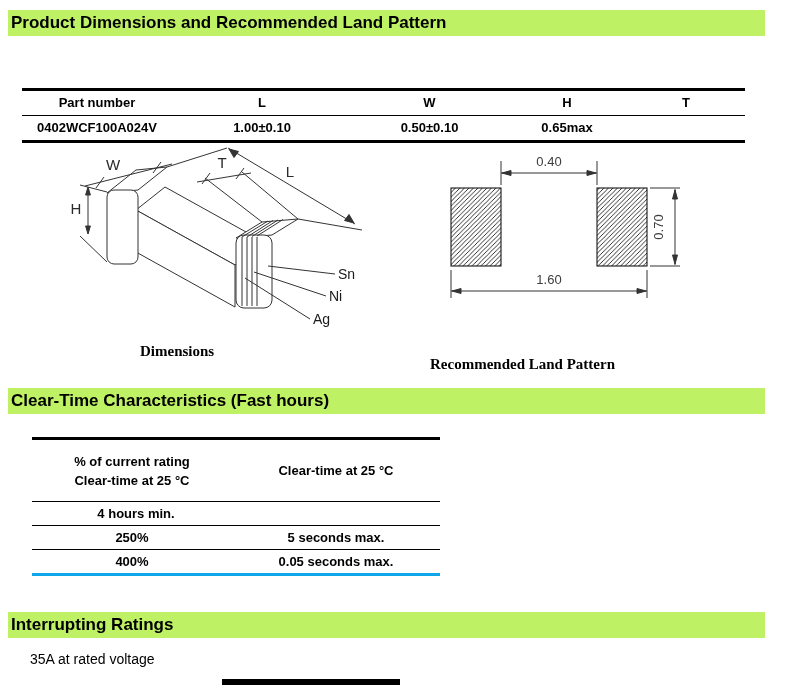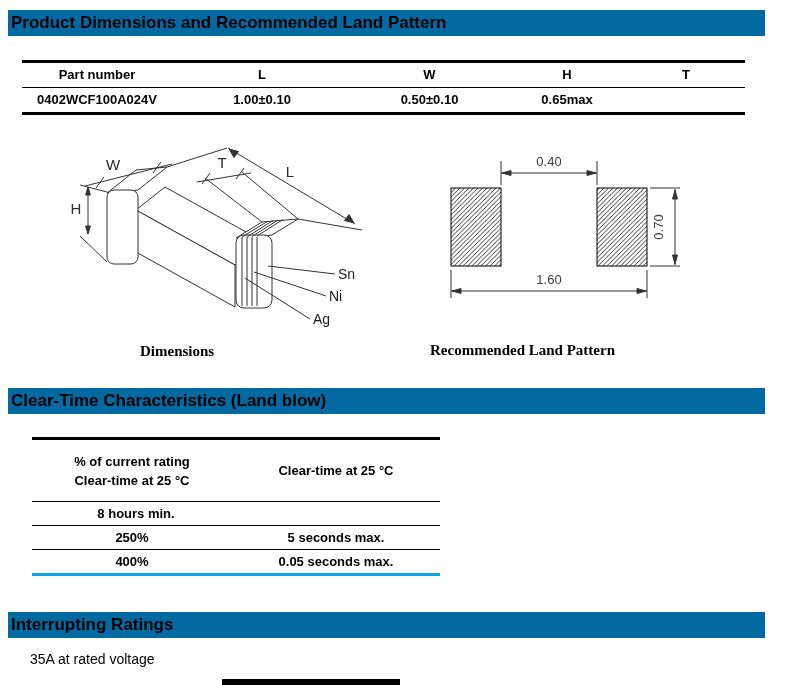--- a/index.html
+++ b/index.html
@@ -3,26 +3,26 @@
 <meta charset="utf-8">
 <style>
   * { margin:0; padding:0; box-sizing:border-box; }
   html,body { background:#fff; }
   body { font-family:"Liberation Sans", sans-serif; color:#000; }
   #page {
     position:relative; width:787px; height:685px; background:#ffffff; overflow:hidden;
   }
   .section-bar {
     position:absolute; left:8px; width:757px; height:26px;
-    background:#0369a1; font-size:17px; font-weight:bold;
+    background:#bef264; font-size:17px; font-weight:bold;
     line-height:26px; padding-left:3px; color:#000; letter-spacing:0px;
   }
   
   .dim-table {
-    position:absolute; left:22px; top:60px; width:723px;
+    position:absolute; left:22px; top:88px; width:723px;
     border-top:3px solid #000; border-bottom:3px solid #000;
   }
   .dim-table .hdr-row, .dim-table .data-row { display:flex; }
   .dim-table .hdr-row { border-bottom:1px solid #000; }
   .dim-table .cell {
     font-size:13px; font-weight:bold; text-align:center;
     line-height:24px; height:24px; white-space:nowrap;
   }
   .c0 { width:150px; } .c1 { width:180px; } .c2 { width:155px; }
   .c3 { width:120px; } .c4 { width:118px; }
@@ -137,34 +137,34 @@
       <path d="M235,45 L232.5,54 L237.5,54 Z M235,119 L232.5,110 L237.5,110 Z" fill="#333"></path>
 
       <path d="M11,125 L11,153 M207,125 L207,153"></path>
       <path d="M11,146 L207,146"></path>
       <path d="M12,146 L21,143.5 L21,148.5 Z M206,146 L197,143.5 L197,148.5 Z" fill="#333"></path>
     </g>
     <text class="dimtxt" x="109" y="21" text-anchor="middle">0.40</text>
     <text class="dimtxt" x="223" y="82" text-anchor="middle" transform="rotate(-90 223 82)">0.70</text>
     <text class="dimtxt" x="109" y="139" text-anchor="middle">1.60</text>
   </svg>
-  <div class="caption" style="left:430px; top:342px; width:260px;">Recommended Land Pattern</div>
+  <div class="caption" style="left:430px; top:356px; width:260px;">Recommended Land Pattern</div>
 
-  <div class="section-bar" style="top:388px;">Clear-Time Characteristics (Land blow)</div>
+  <div class="section-bar" style="top:388px;">Clear-Time Characteristics (Fast hours)</div>
 
   <div class="ct-table">
     <div class="ct-hdr">
       <div class="hcell ct-col1">
         <div>% of current rating</div>
         <div>Clear-time at 25 °C</div>
       </div>
       <div class="hcell ct-col2">Clear-time at 25 °C</div>
     </div>
     <div class="ct-row">
-      <div class="cell ct-col2">8 hours min.</div>
+      <div class="cell ct-col2">4 hours min.</div>
     </div>
     <div class="ct-row">
       <div class="cell ct-col1">250%</div>
       <div class="cell ct-col2">5 seconds max.</div>
     </div>
     <div class="ct-row">
       <div class="cell ct-col1">400%</div>
       <div class="cell ct-col2">0.05 seconds max.</div>
     </div>
   </div>

